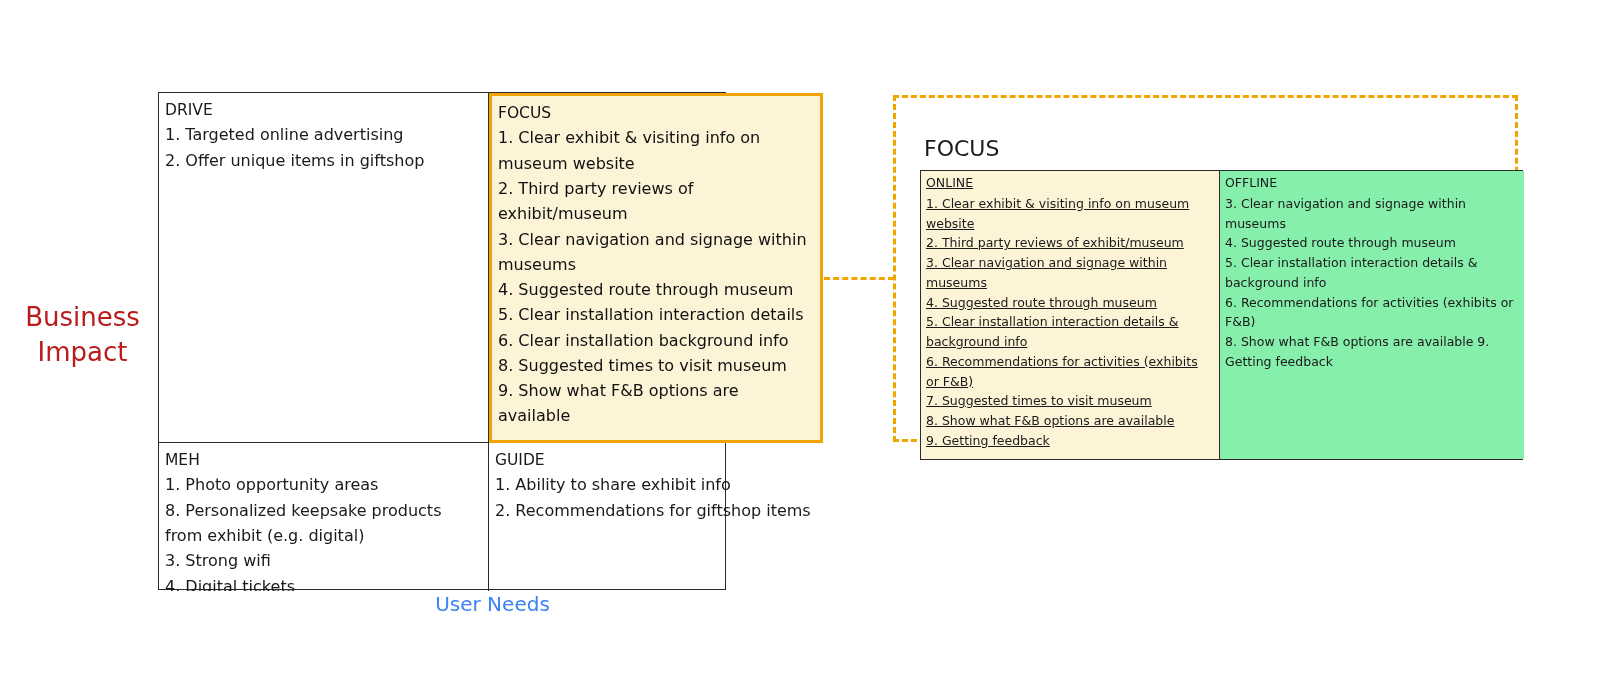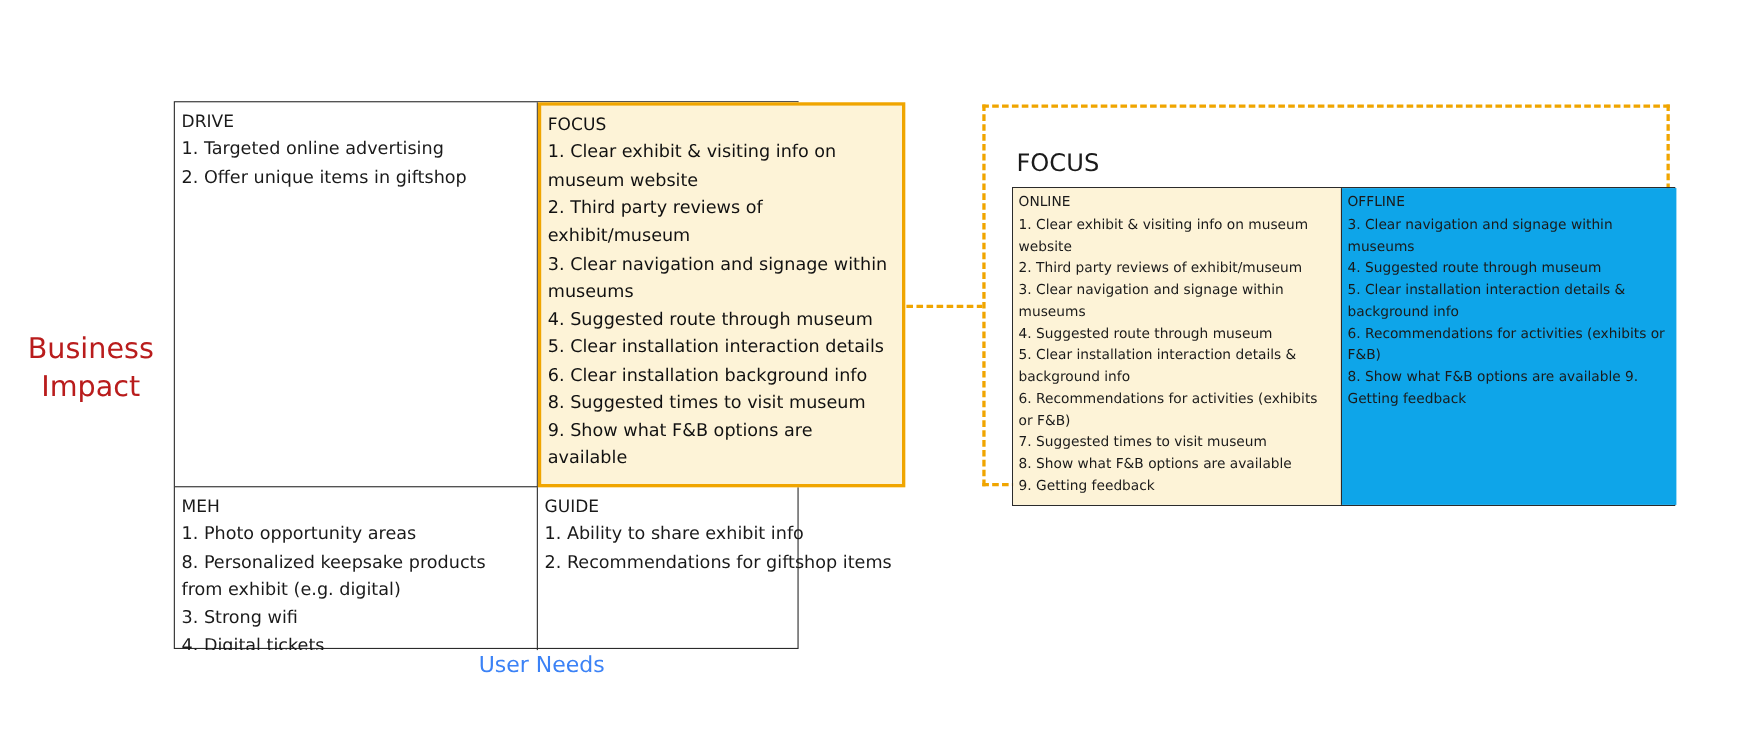--- a/index.html
+++ b/index.html
@@ -106,22 +106,23 @@
     box-sizing: border-box;
   }
   .sub-col {
     box-sizing: border-box;
     padding: 3px 6px 8px 5px;
     min-height: 216px;
   }
   .sub-col.left {
     border-right: 1.5px solid #2b2b2b;
     background: #fdf3d7;
-  }
-  .sub-col.right { background: #0ea5e9; }
+    text-decoration: underline;
+  }
+  .sub-col.right { background: #86efac; }
   .sub-title {
     font-size: 12.5px;
     line-height: 1.5;
     margin-bottom: 1px;
   }
   .sub-item {
     font-size: 12.5px;
     line-height: 1.58;
   }
 

